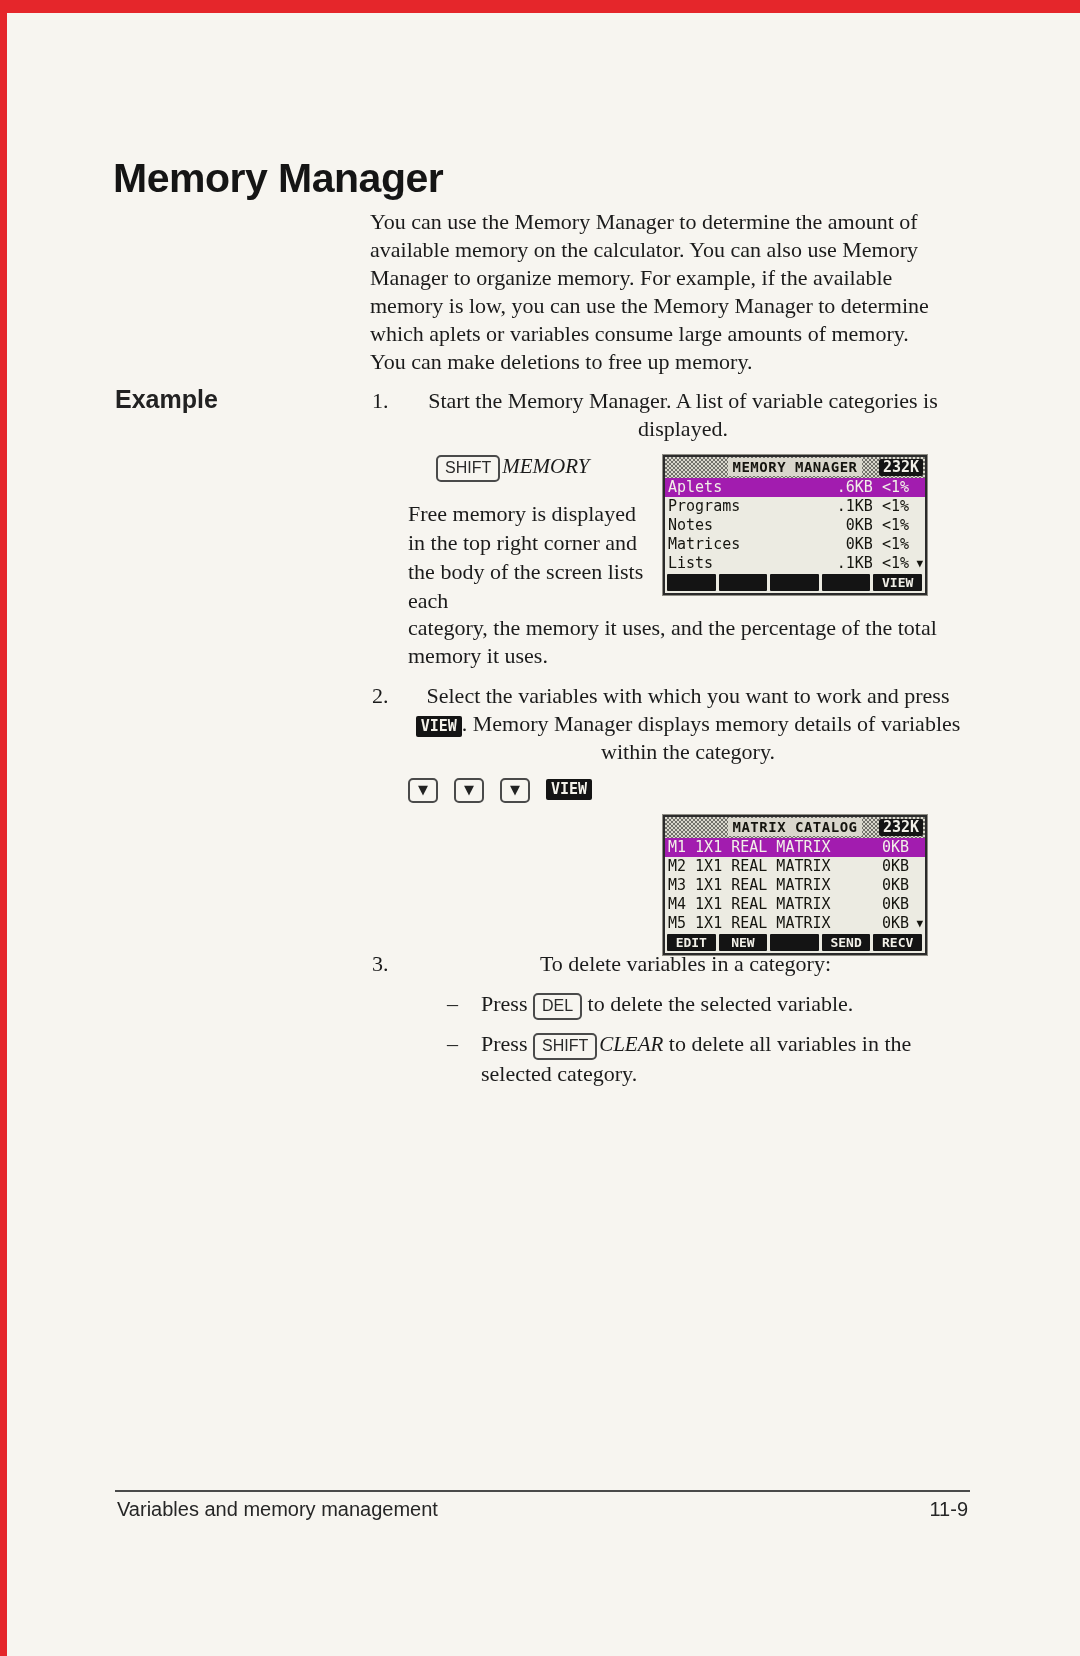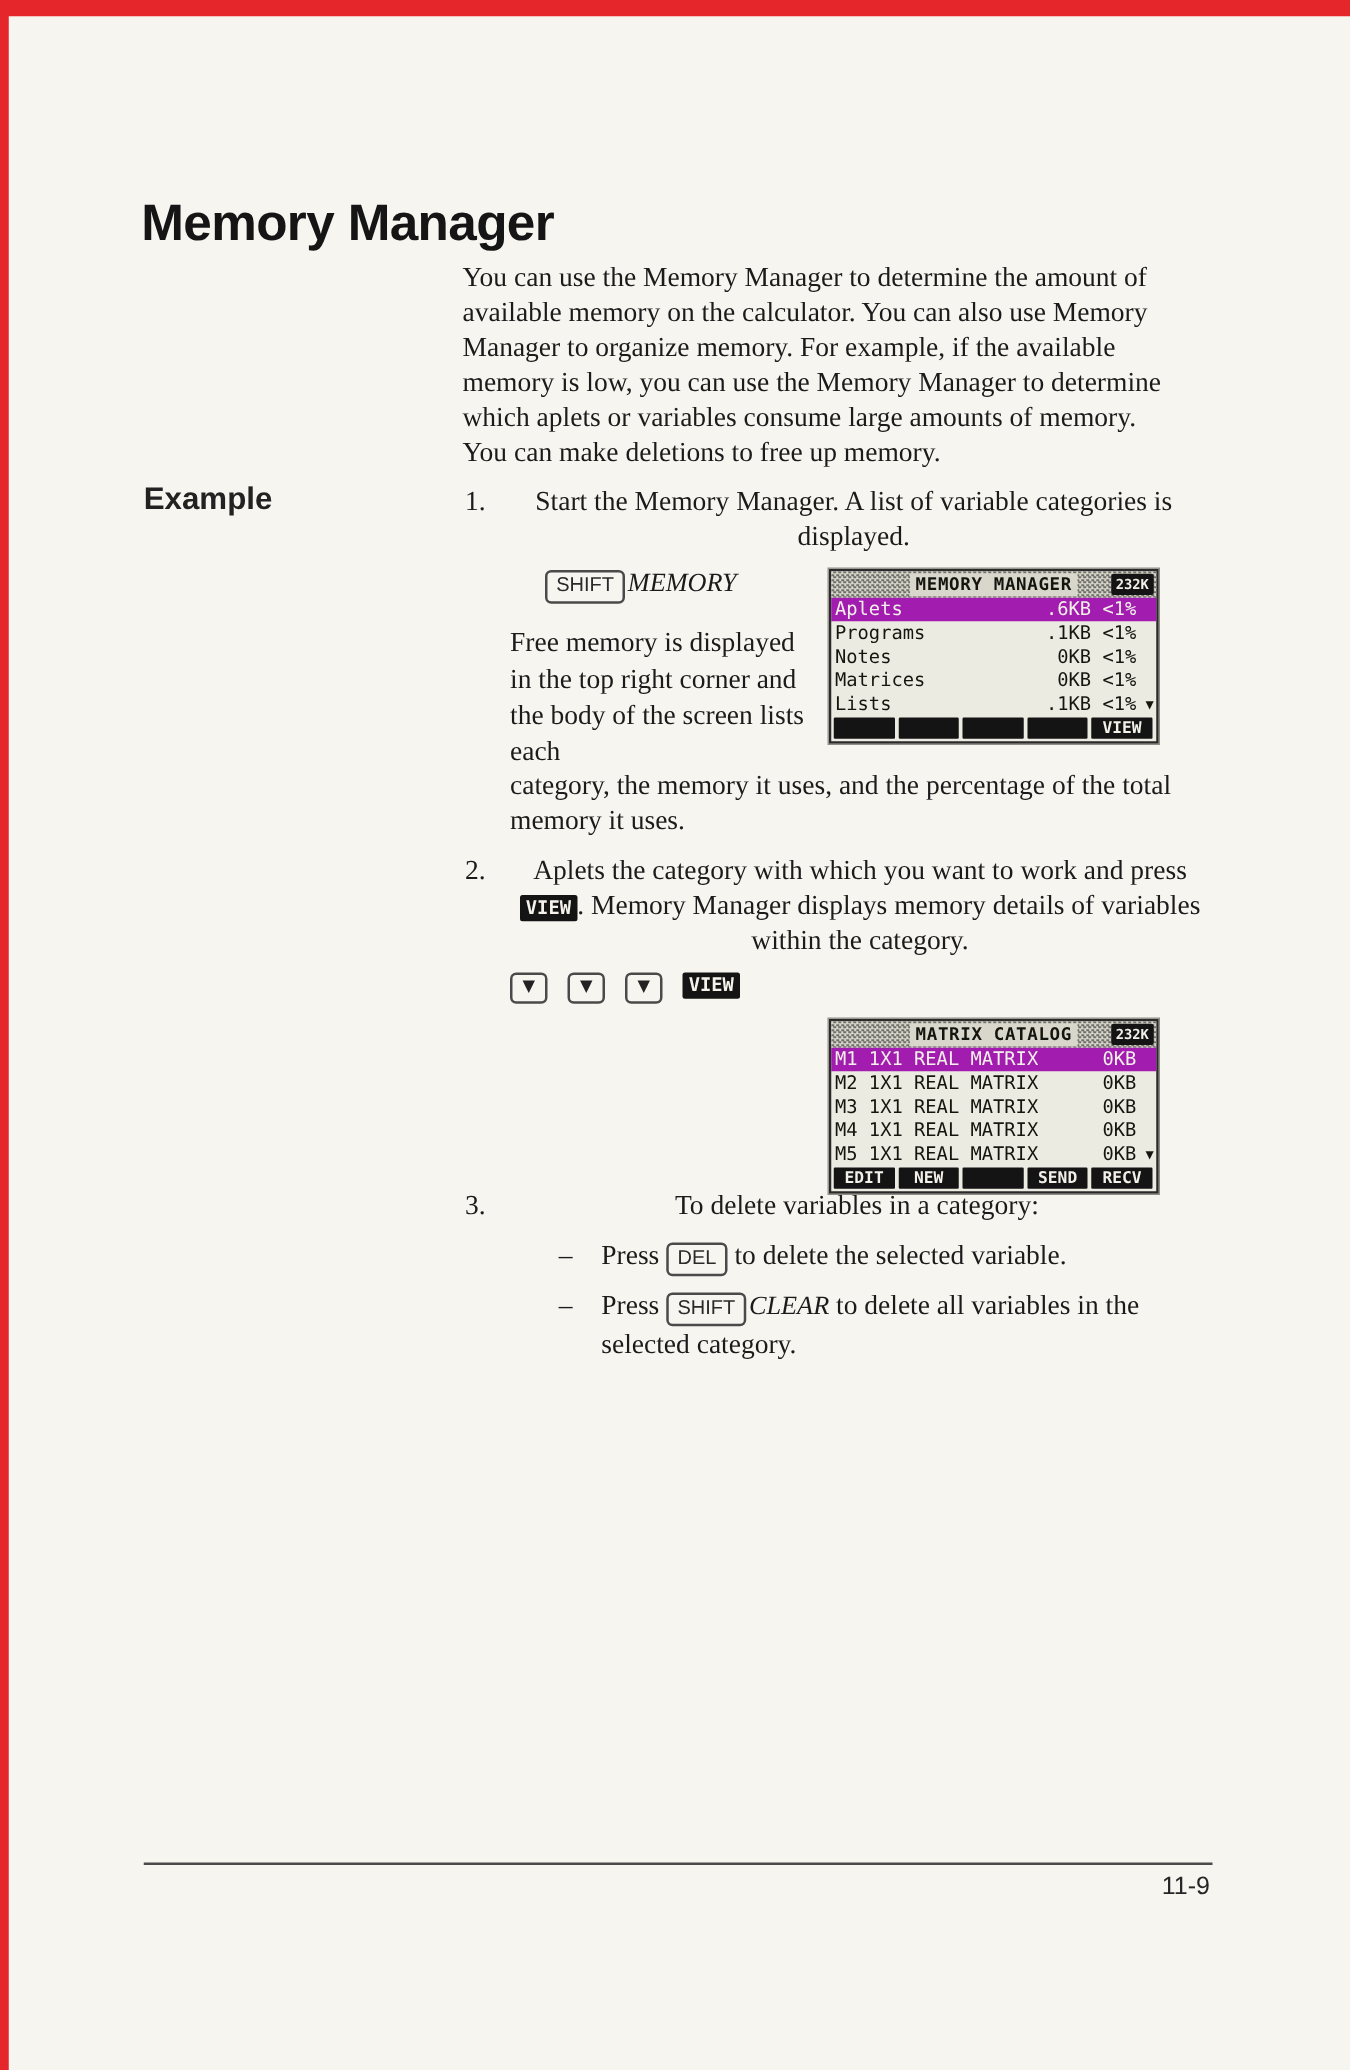--- a/index.html
+++ b/index.html
@@ -55,21 +55,21 @@
   .calc-header {
     position:relative; height:21px; text-align:center;
     background: repeating-conic-gradient(#70706a 0% 25%, #d9d7cc 0% 50%) 0 0 / 4px 4px;
   }
   .calc-title {
     display:inline-block; margin-top:1px; padding:0 4px;
     background:#d9d7cc; font-weight:bold; font-size:14px; line-height:18px; letter-spacing:0.5px;
   }
   .free-chip {
     position:absolute; right:2px; top:2px; height:17px; line-height:17px;
-    background:#141414; color:#f2f0e8; font-size:11px; font-weight:bold;
+    background:#141414; color:#f2f0e8; font-size:15px; font-weight:bold;
     padding:0 4px; border-radius:2px;
   }
   .calc-row {
     display:flex; justify-content:space-between;
     height:19px; line-height:19px; font-size:15px; padding:0 16px 0 3px; white-space:pre;
   }
   .calc-row.selected { background:#a21caf; color:#f2f0e8; }
   .scroll-arrow { position:absolute; right:2px; bottom:23px; font-size:11px; color:#15150f; }
   .calc-menu { display:flex; gap:3px; padding:1px 3px 2px 2px; }
   .menu-seg {
@@ -137,21 +137,21 @@
     <div class="calc-menu">
       <span class="menu-seg"></span>
       <span class="menu-seg"></span>
       <span class="menu-seg"></span>
       <span class="menu-seg"></span>
       <span class="menu-seg">VIEW</span>
     </div>
   </div>
 
   <div class="step" style="left:372px; top:682px; width:605px;">
-    <span class="num">2.</span><span class="step-text" style="width:560px;"><span>Aplets the category with which you want to work and press </span><span class="inline-chip">VIEW</span><span>. Memory Manager displays memory details of variables within the category.</span></span>
+    <span class="num">2.</span><span class="step-text" style="width:560px;"><span>Select the variables with which you want to work and press </span><span class="inline-chip">VIEW</span><span>. Memory Manager displays memory details of variables within the category.</span></span>
   </div>
 
   <div style="position:absolute; left:408px; top:778px;">
     <span class="arrow-key">▼</span><span class="arrow-key">▼</span><span class="arrow-key">▼</span><span class="view-key">VIEW</span>
   </div>
 
   <div class="calc-screen" style="left:663px; top:783px;margin-top:32px;">
     <div class="calc-header">
       <span class="calc-title">MATRIX CATALOG</span>
       <span class="free-chip">232K</span>
@@ -189,14 +189,15 @@
     <span class="dash">–</span>
     <span style="width:500px;"><span>Press </span><span class="keybox">DEL</span><span> to delete the selected variable.</span></span>
   </div>
 
   <div class="sub-item" style="left:447px; top:1030px;">
     <span class="dash">–</span>
     <span style="width:475px;"><span>Press </span><span class="keybox">SHIFT</span><span class="cmd-italic">CLEAR</span><span> to delete all variables in the selected category.</span></span>
   </div>
 
   <div class="footer-rule"></div>
+  <div class="footer-text footer-left">Variables and memory management</div>
   <div class="footer-text footer-right">11-9</div>
 </div>
 
 </body></html>

